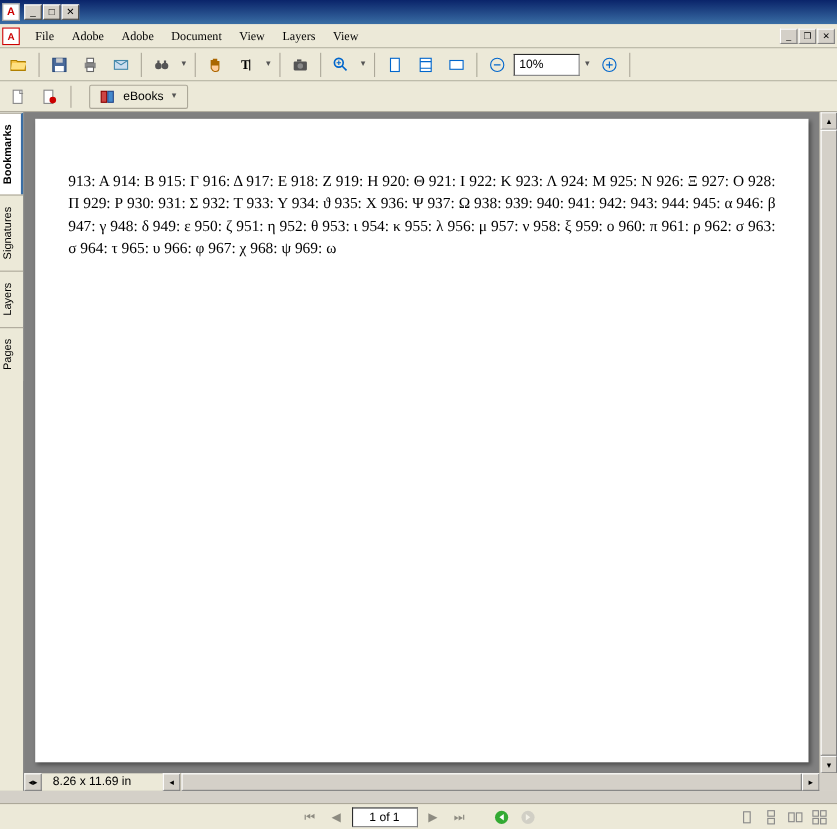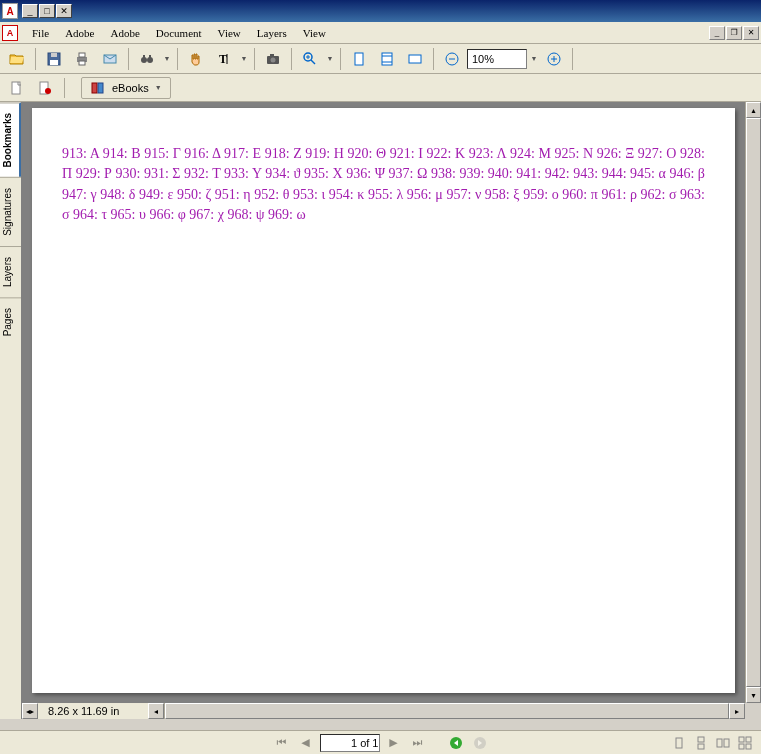--- a/index.html
+++ b/index.html
@@ -29,37 +29,37 @@
 .toolbar2 .tbtn { width: 26px; height: 24px; border: 1px solid transparent; display: flex; align-items: center; justify-content: center; cursor: pointer; }
 .toolbar2 .ebooks { border: 1px solid #aca899; border-radius: 2px; height: 22px; padding: 0 8px; display: flex; align-items: center; gap: 6px; cursor: pointer; margin-left: 10px; background:#ece9d8; }
 
 .workarea { position: absolute; top: 102px; bottom: 35px; left: 0; right: 0; display: flex; background: #808080; }
 .sidetabs { width: 22px; background: #ece9d8; border-right: 1px solid #808080; display: flex; flex-direction: column; }
 .sidetab { flex: 0 0 auto; writing-mode: vertical-rl; transform: rotate(180deg); padding: 10px 2px; font-size: 10px; text-align: center; border-bottom: 1px solid #aca899; cursor: pointer; background: #ece9d8; }
 .sidetab.active { background: #fff; font-weight: bold; border-left: 2px solid #3a6ea5; }
 
 .docarea { flex: 1; position: relative; background: #808080; overflow: hidden; }
 .page { position: absolute; top: 6px; left: 10px; right: 26px; bottom: 26px; background: #fff; box-shadow: 2px 2px 4px rgba(0,0,0,0.4); padding: 36px 30px; overflow: hidden; }
-.page-content { font-family: "Times New Roman", serif; font-size: 14px; line-height: 1.45; text-align: justify; color: #a21caf; }
+.page-content { font-family: "Times New Roman", serif; font-size: 14px; line-height: 1.45; text-align: justify; color: #000000; margin-top: 12px; }
 
 .vscroll { position: absolute; top: 0; right: 0; width: 16px; bottom: 16px; background: #ece9d8; border-left: 1px solid #aca899; display:flex;flex-direction:column; }
 .vscroll .sbtn { height: 16px; background: #d4d0c8; border: 1px solid #fff; border-right-color:#808080;border-bottom-color:#808080; display:flex;align-items:center;justify-content:center;font-size:8px;cursor:pointer; }
 .vscroll .track { flex:1; background:#ece9d8; position:relative; }
 .vscroll .thumb { position:absolute; top:0; left:0; right:0; height:100%; background:#d4d0c8; border:1px solid #fff; border-right-color:#808080;border-bottom-color:#808080; }
 
 .hscroll-row { position:absolute; left:0; right:0; bottom:0; height:16px; background:#ece9d8; display:flex; }
 .hscroll-row .nav-btn { width:16px; height:16px; background:#d4d0c8; border:1px solid #fff; border-right-color:#808080;border-bottom-color:#808080; display:flex;align-items:center;justify-content:center;font-size:8px;cursor:pointer; }
 .hscroll-row .dims { padding: 0 10px; font-size:11px; display:flex;align-items:center; width:110px; }
 .hscroll-row .htrack { flex:1; background:#ece9d8; border-left:1px solid #aca899; position:relative; }
 .hscroll-row .hthumb { position:absolute; left:0; top:0; bottom:0; width:100%; background:#d4d0c8; border:1px solid #fff; border-right-color:#808080;border-bottom-color:#808080; }
 .hscroll-row .corner { width:16px; background:#d4d0c8; }
 .navbar { position:absolute; bottom:0; left:0; right:0; height:24px; background:#ece9d8; border-top:1px solid #aca899; display:flex; align-items:center; justify-content:center; gap:4px; }
 .navbar .nbtn { width:20px; height:18px; display:flex;align-items:center;justify-content:center; cursor:pointer; border:1px solid transparent; border-radius:2px; }
 .navbar .nbtn.disabled { opacity:0.4; cursor:default; }
-.navbar .page-field { width:60px; height:18px; background:#fff; border:1px inset #808080; text-align:right; font-size:11px; line-height:16px; }
+.navbar .page-field { width:60px; height:18px; background:#fff; border:1px inset #808080; text-align:center; font-size:11px; line-height:16px; }
 .navbar .right-group { position:absolute; right:6px; display:flex; gap:2px; }
 
 .icon-svg { width:16px; height:16px; }
 </style>
 </head>
 <body>
 
 <div class="titlebar">
   <div class="app-icon">A</div>
   <div class="winbtns">

